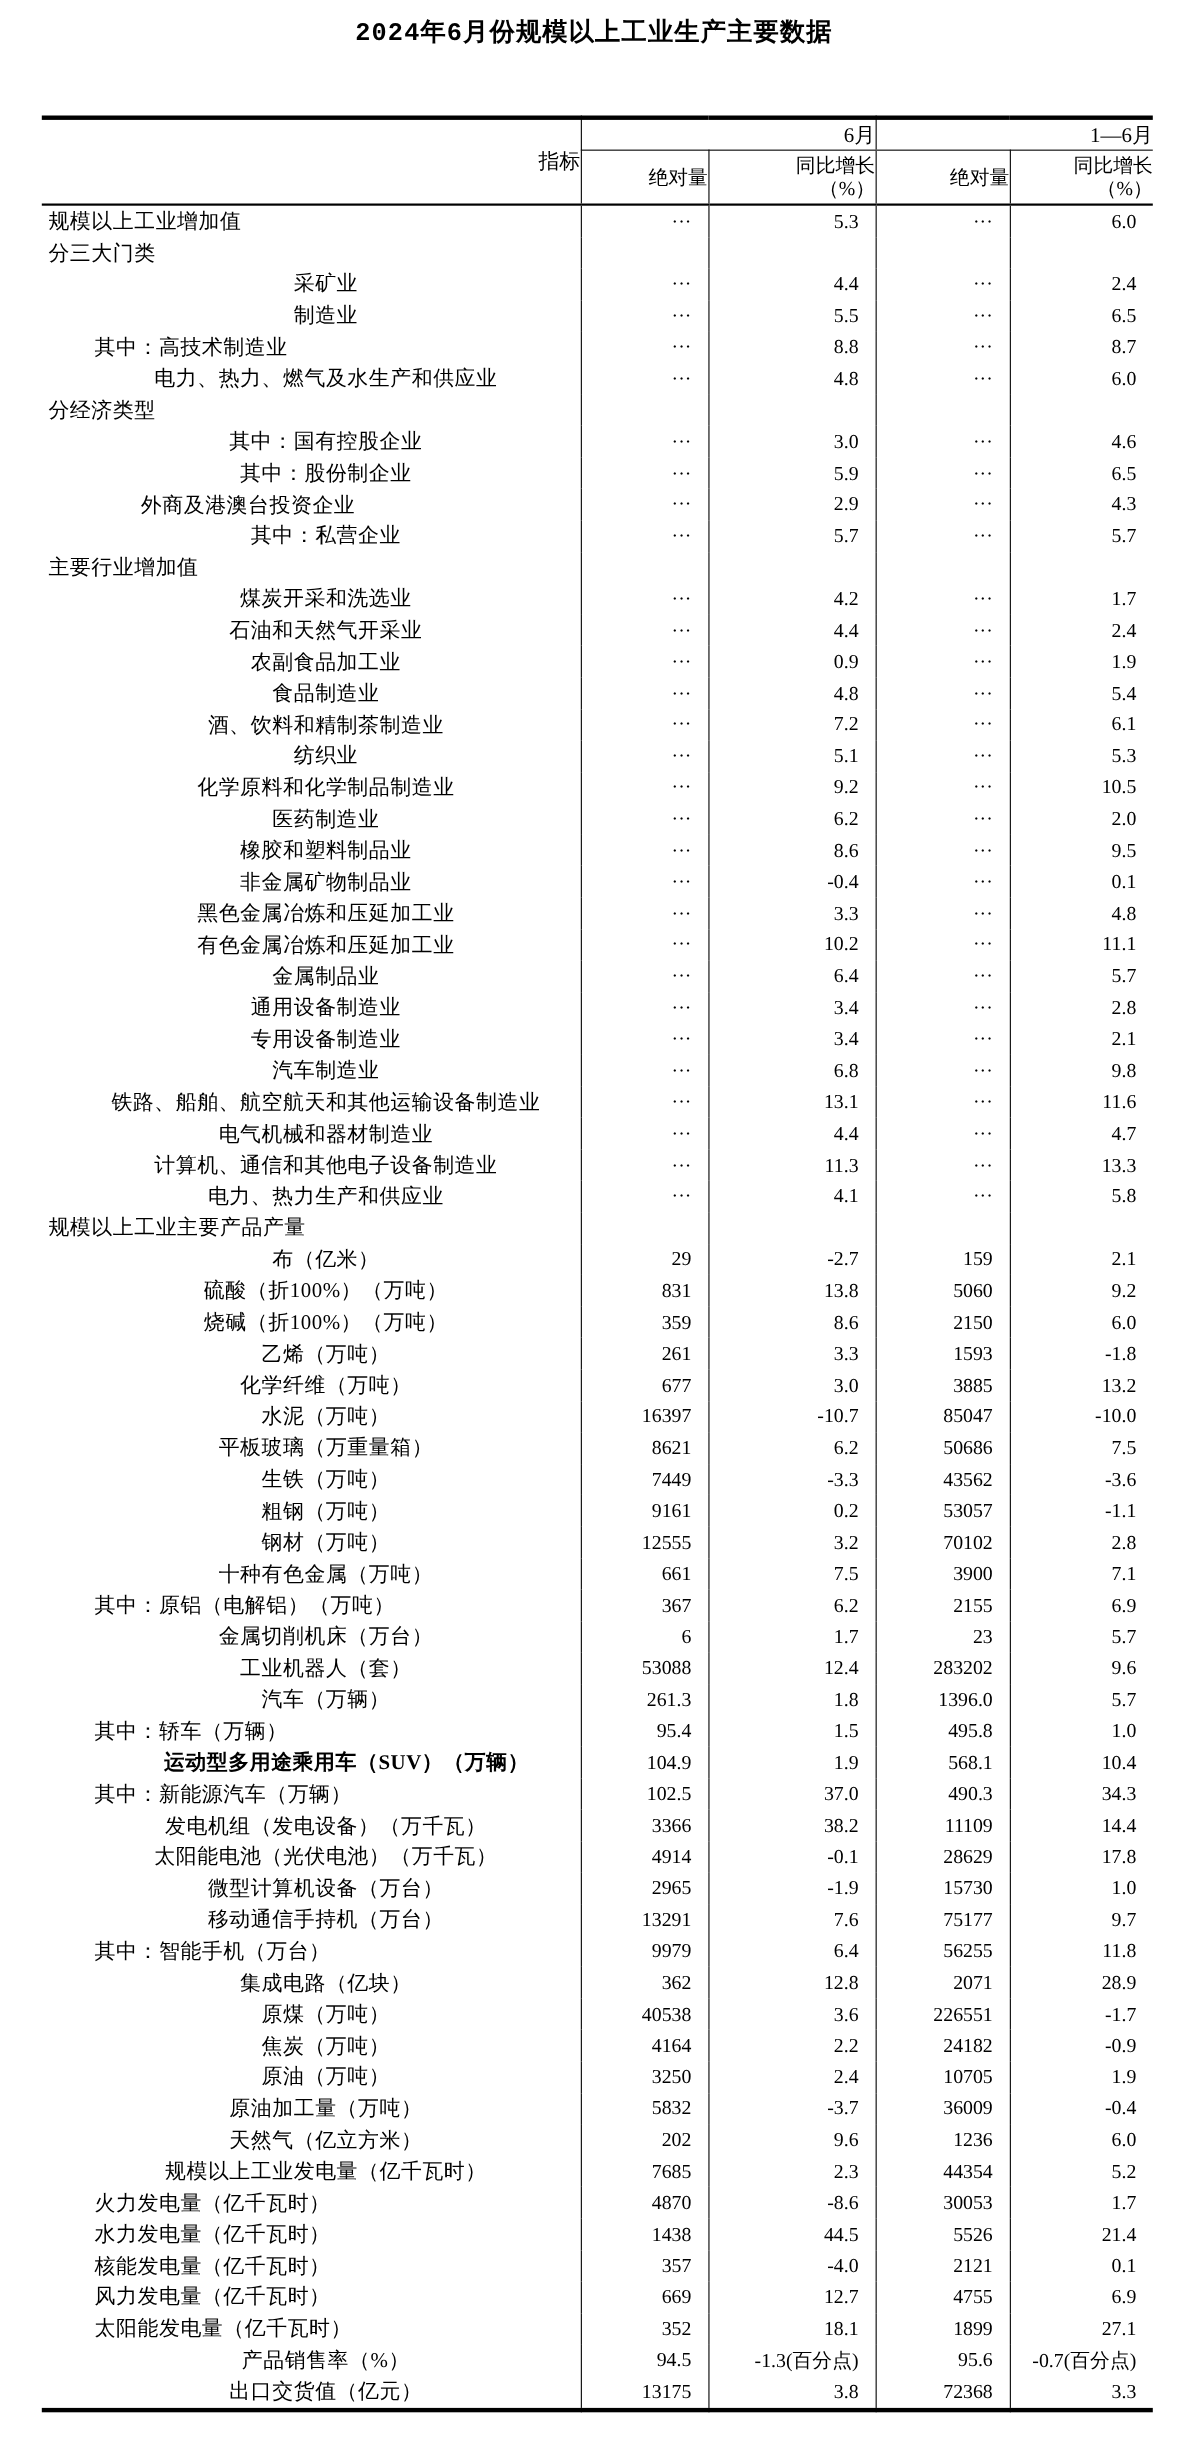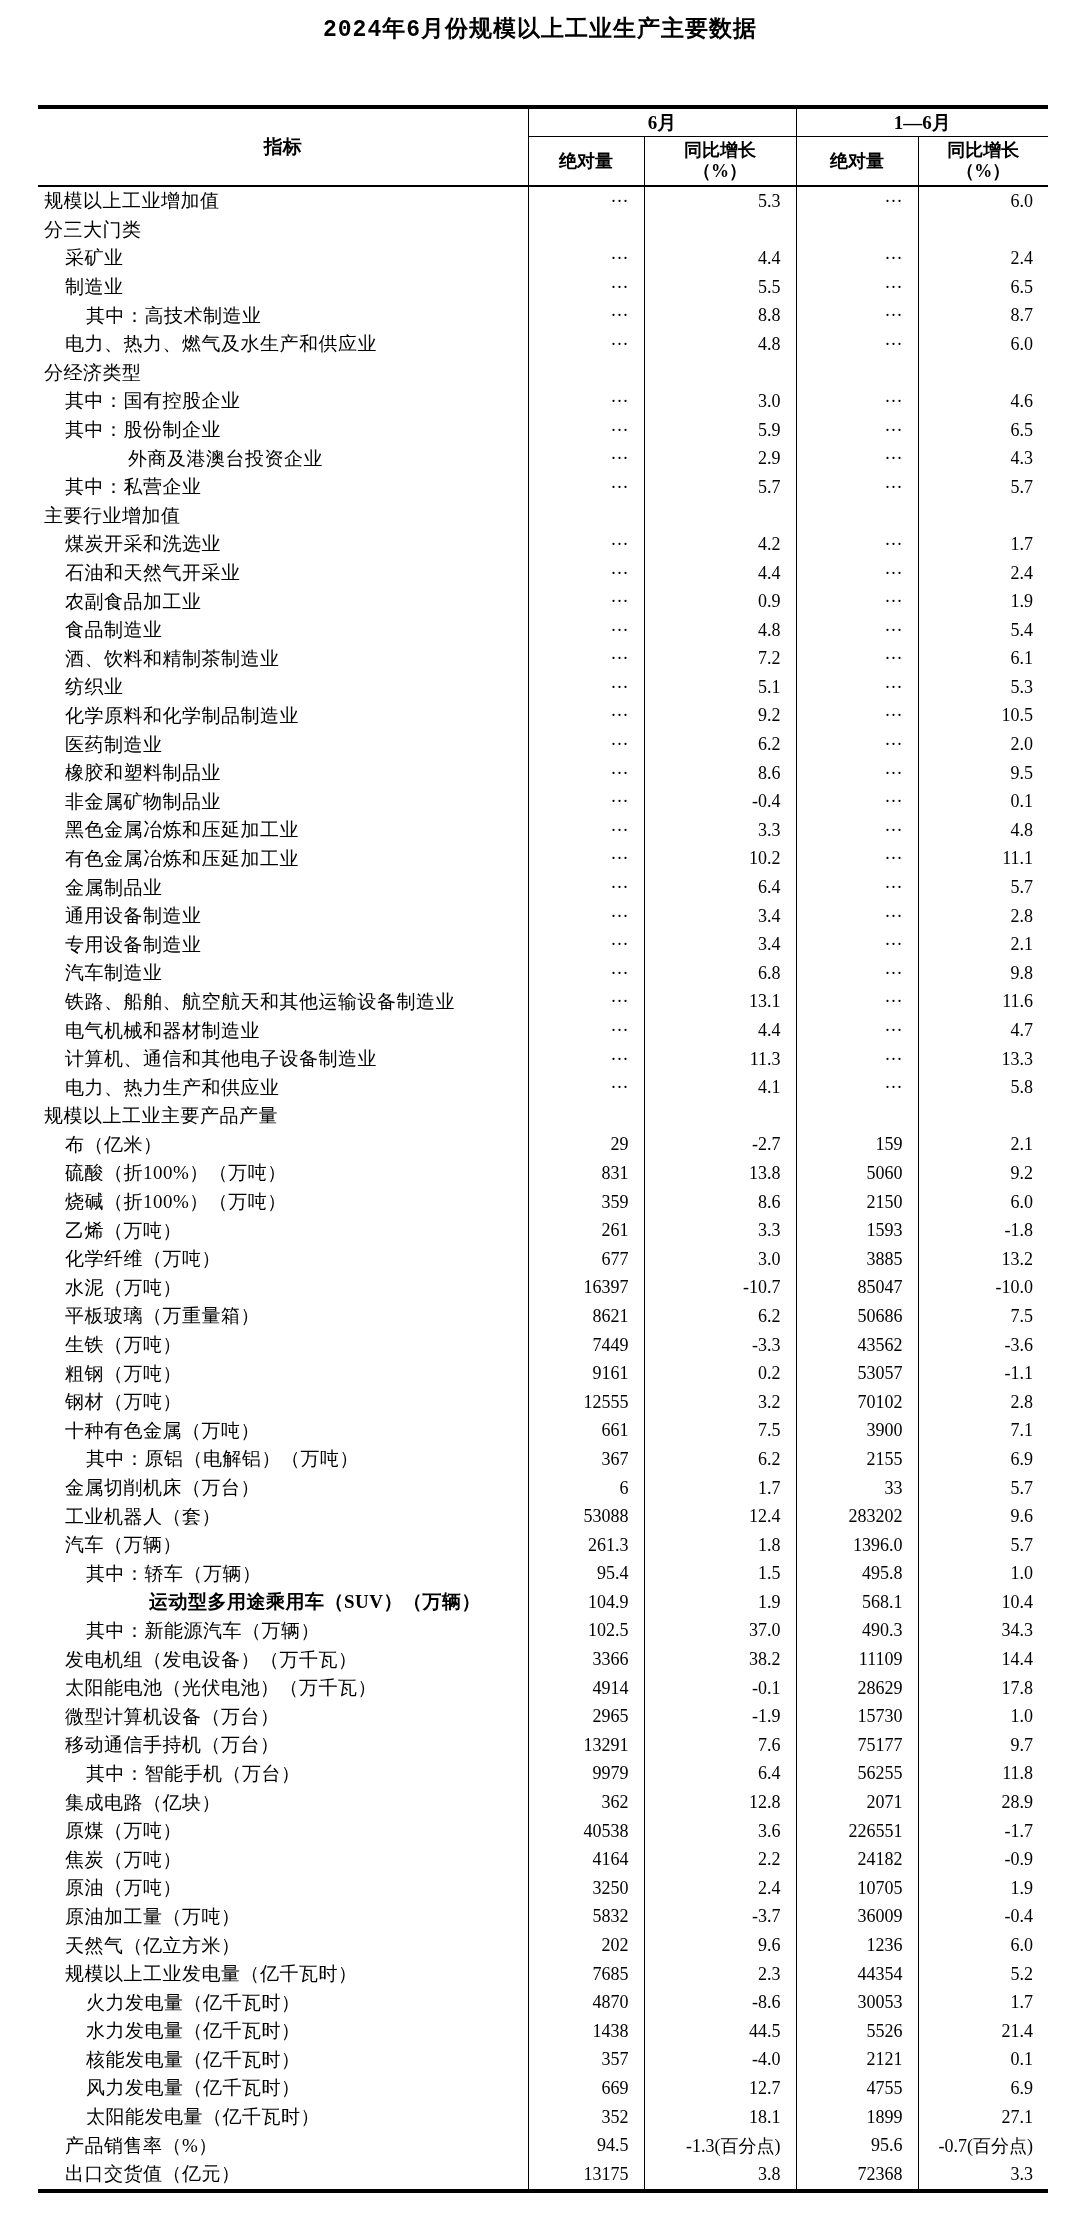--- a/index.html
+++ b/index.html
@@ -32,23 +32,23 @@
     border-top: 4px solid #000;
     border-bottom: 4px solid #000;
   }
   col.c-ind { width: 490px; }
   col.c-abs1 { width: 116px; }
   col.c-yoy1 { width: 152px; }
   col.c-abs2 { width: 122px; }
   col.c-yoy2 { width: 130px; }
 
   thead th {
-    font-weight: bold;
+    font-weight: normal;
     font-size: 19px;
-    text-align: center;
+    text-align: right;
     vertical-align: middle;
     padding: 0;
     margin-left: 32px;
   }
   thead tr.h1 th { height: 27px; }
   thead tr.h2 th { height: 48px; font-size: 18px; line-height: 21px; }
   th.th-indicator { border-bottom: 2px solid #000; }
   th.th-group { border-left: 1px solid #000; border-bottom: 1px solid #000; }
   thead tr.h2 th { border-left: 1px solid #000; border-bottom: 2px solid #000; }
 
@@ -61,21 +61,21 @@
     overflow: visible;
   }
   tbody td.label { letter-spacing: 0.5px; }
   tbody td.val {
     border-left: 1px solid #000;
     text-align: right;
     padding-right: 15px;
     font-size: 18px;
   }
   td.ind0 { padding-left: 6px; }
-  td.ind1 { padding-left: 27px; }
+  td.ind1 { padding-left: 27px; text-align: center; }
   td.ind2 { padding-left: 48px; }
   td.ind3 { padding-left: 90px; }
   td.ind4 { padding-left: 111px; font-weight: bold; }
 </style>
 </head>
 <body>
 
 <h1 class="page-title">2024年6月份规模以上工业生产主要数据</h1>
 
 <table class="stat-table">
@@ -418,21 +418,21 @@
         <td class="label ind2">其中：原铝（电解铝）（万吨）</td>
         <td class="val">367</td>
         <td class="val">6.2</td>
         <td class="val">2155</td>
         <td class="val">6.9</td>
       </tr>
       <tr>
         <td class="label ind1">金属切削机床（万台）</td>
         <td class="val">6</td>
         <td class="val">1.7</td>
-        <td class="val">33</td>
+        <td class="val">23</td>
         <td class="val">5.7</td>
       </tr>
       <tr>
         <td class="label ind1">工业机器人（套）</td>
         <td class="val">53088</td>
         <td class="val">12.4</td>
         <td class="val">283202</td>
         <td class="val">9.6</td>
       </tr>
       <tr>

